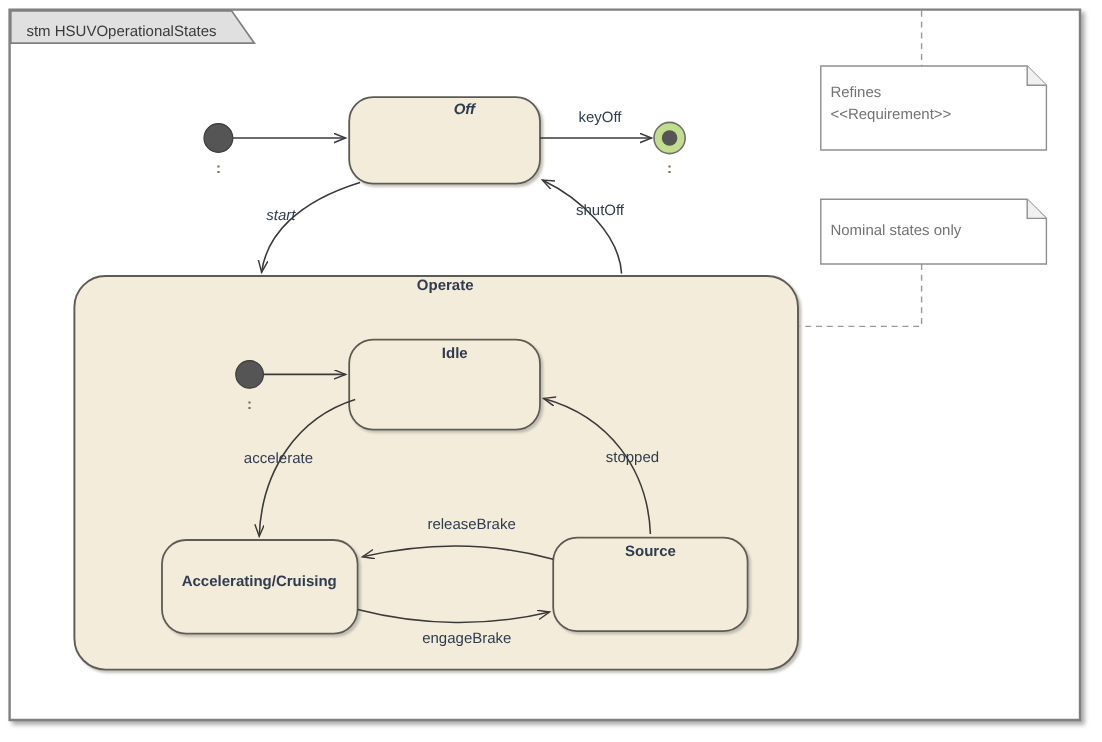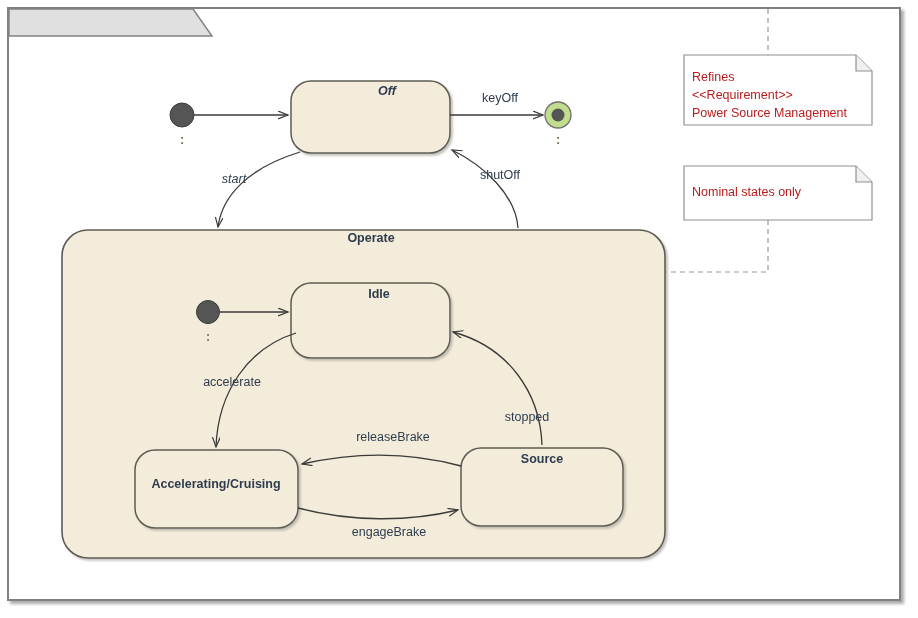--- a/index.html
+++ b/index.html
@@ -42,21 +42,21 @@
     font-size: 12.5px;
     font-weight: bold;
     text-align: center;
   }
   .trans-label {
     font-size: 12.5px;
     text-align: center;
   }
   .note-text {
     font-size: 12.5px;
-    color: #b91c1c;
+    color: #737373;
     text-align: center;
   }
   .colon-label {
     font-size: 12.5px;
     color: #7a6a46;
     font-weight: bold;
   }
   .centered {
     transform: translateX(-50%);
   }
@@ -161,20 +161,21 @@
       <path d="M684,55 L856,55 L872,71 L872,125 L684,125 Z" fill="#ffffff" stroke="#909090" stroke-width="1.2"></path>
       <path d="M856,55 L856,71 L872,71" fill="#f0f0f0" stroke="#909090" stroke-width="1.2"></path>
     </g>
 
     <g>
       <path d="M684,166 L856,166 L872,182 L872,220 L684,220 Z" fill="#ffffff" stroke="#909090" stroke-width="1.2"></path>
       <path d="M856,166 L856,182 L872,182" fill="#f0f0f0" stroke="#909090" stroke-width="1.2"></path>
     </g>
   </svg>
 
+  <div class="lbl frame-title" style="left:22px; top:19px;">stm HSUVOperationalStates</div>
 
   <div class="lbl state-title centered" style="left:387px; top:84px;font-style:italic;">Off</div>
 
   <div class="lbl state-title centered" style="left:371px; top:231px;">Operate</div>
 
   <div class="lbl state-title centered" style="left:379px; top:287px;">Idle</div>
 
   <div class="lbl state-title centered" style="left:216px; top:453px;margin-top:24px;">Accelerating/Cruising</div>
 
   <div class="lbl state-title centered" style="left:542px; top:452px;">Source</div>
@@ -186,25 +187,24 @@
   <div class="lbl colon-label centered" style="left:208px; top:330px;">:</div>
 
   <div class="lbl trans-label centered" style="left:500px; top:91px;">keyOff</div>
 
   <div class="lbl trans-label centered" style="left:234px; top:172px;font-style:italic;">start</div>
 
   <div class="lbl trans-label centered" style="left:500px; top:168px;">shutOff</div>
 
   <div class="lbl trans-label centered" style="left:232px; top:375px;">accelerate</div>
 
-  <div class="lbl trans-label centered" style="left:527px; top:374px;margin-top:36px;">stopped</div>
+  <div class="lbl trans-label centered" style="left:527px; top:374px;">stopped</div>
 
   <div class="lbl trans-label centered" style="left:393px; top:430px;">releaseBrake</div>
 
   <div class="lbl trans-label centered" style="left:389px; top:525px;">engageBrake</div>
 
   <div class="lbl note-text" style="left:692px; top:70px;">Refines</div>
   <div class="lbl note-text" style="left:692px; top:88px;">&lt;&lt;Requirement&gt;&gt;</div>
-  <div class="lbl note-text" style="left:692px; top:106px;">Power Source Management</div>
 
   <div class="lbl note-text" style="left:692px; top:185px;">Nominal states only</div>
 
 </div>
 
 </body></html>

